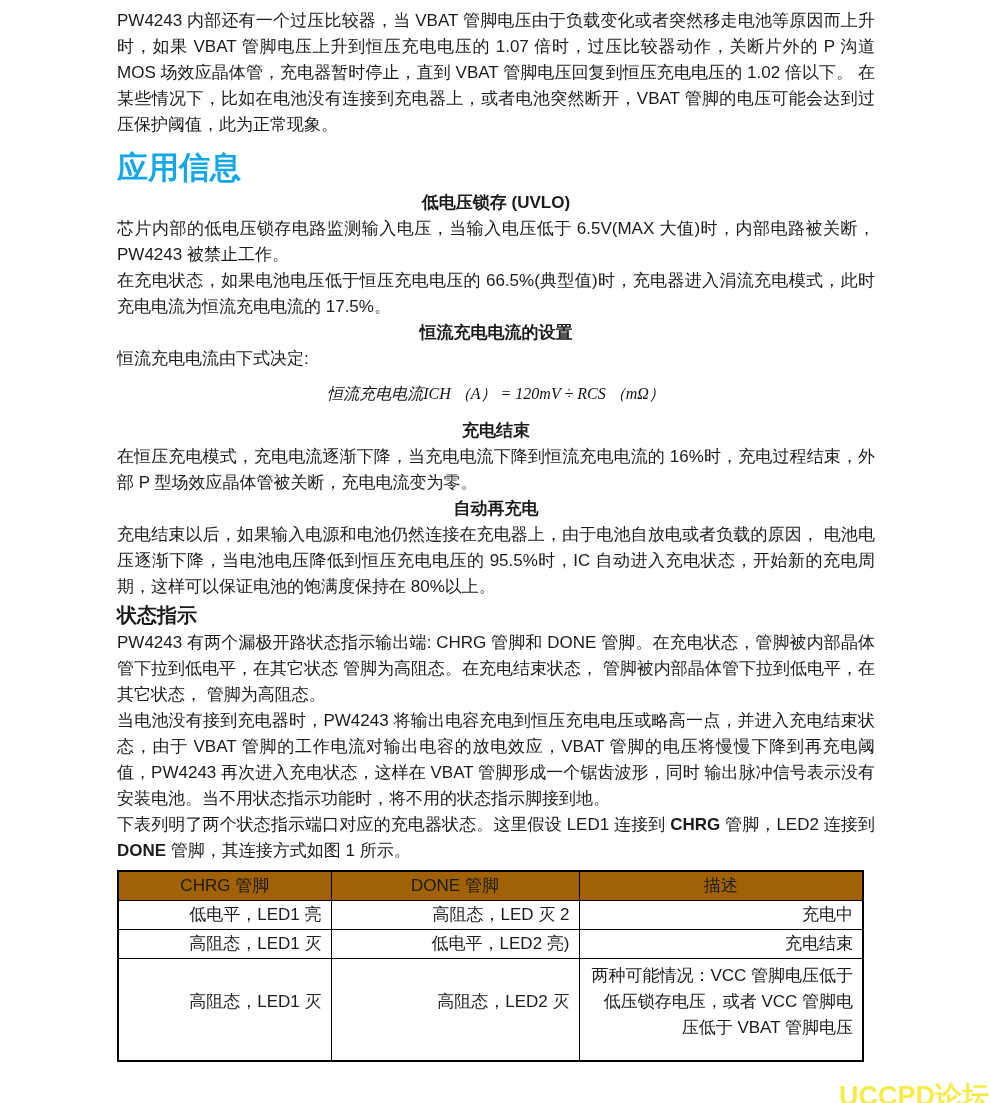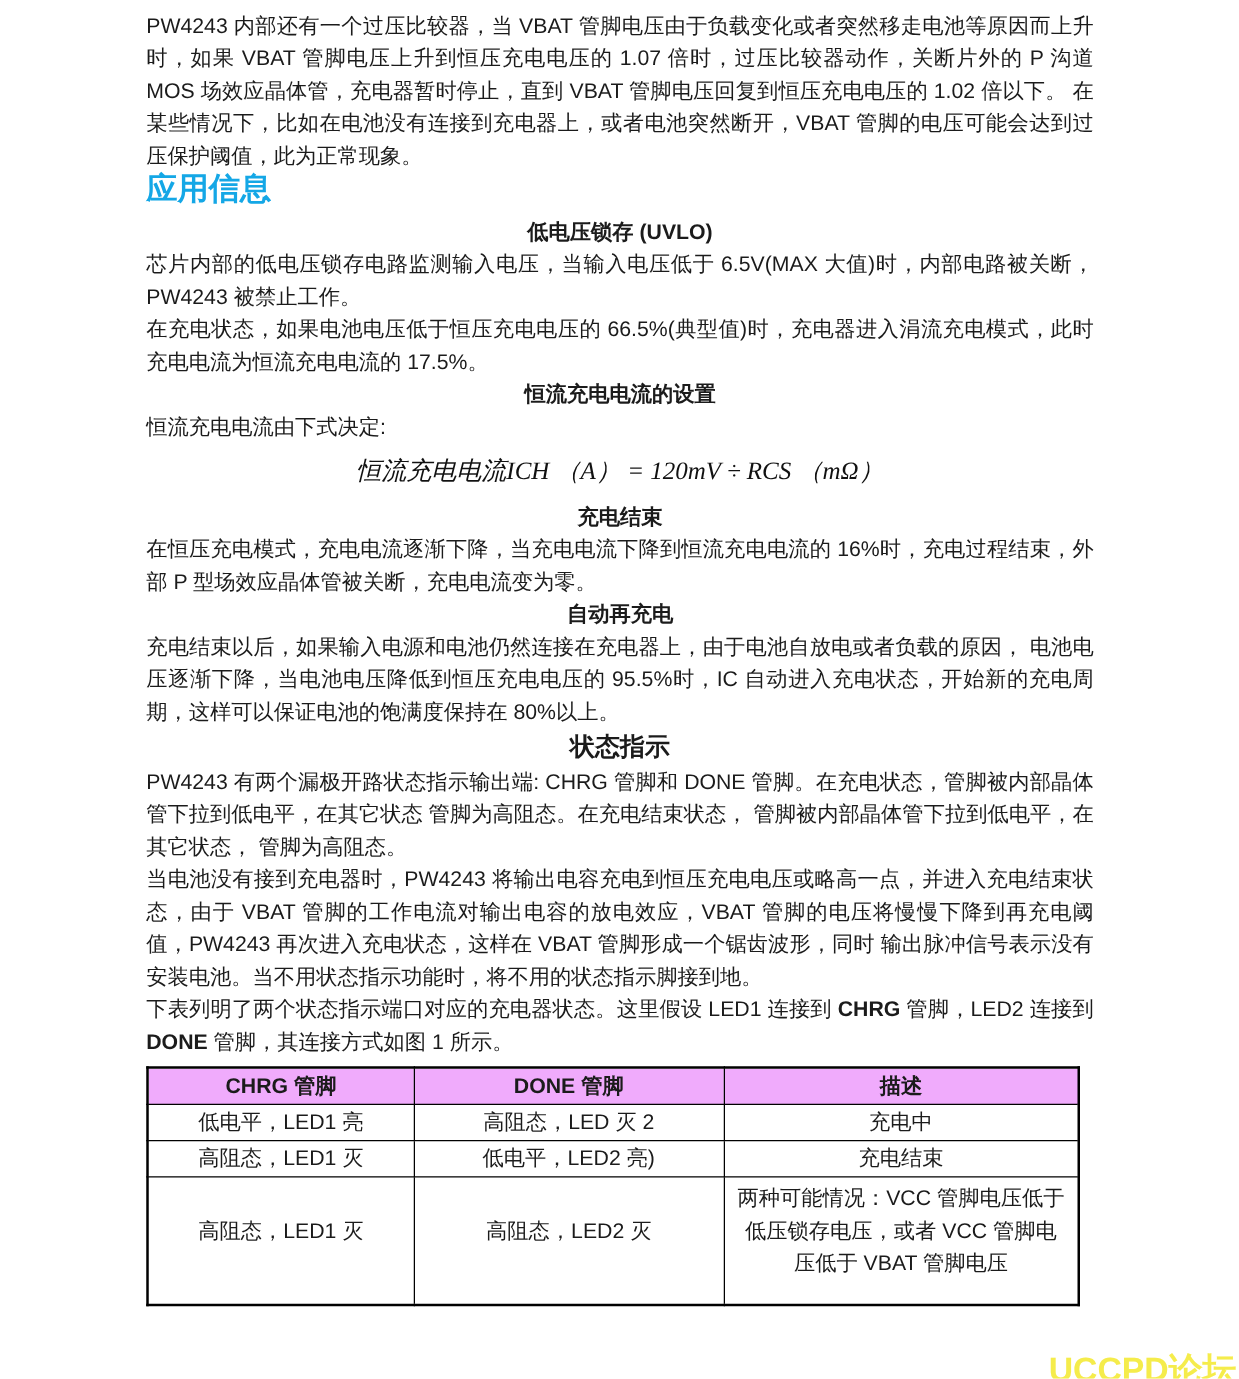--- a/index.html
+++ b/index.html
@@ -13,65 +13,65 @@
     padding: 8px 116px 0 117px;
     font-family: "Liberation Sans", "DejaVu Sans", sans-serif;
     font-size: 17px;
     line-height: 26px;
     color: #1b1b1b;
   }
   p { margin: 0; text-align: justify; }
   .body-text { text-align: justify; }
   .sub-heading { font-weight: 700; text-align: center; }
   .section-title {
-    margin: 0 0 9px 0;
-    font-size: 25px;
+    margin: 17px 0 9px 0;
+    font-size: 31px;
     line-height: 26px;
     font-weight: 700;
     color: #14a7e6;
   }
   .status-heading {
     font-family: "Liberation Serif", "DejaVu Serif", serif;
     font-size: 20px;
     line-height: 30px;
     font-weight: 700;
-    text-align: center;
+    text-align: left;
   }
   .formula {
     margin: 9px 0 11px 0;
     text-align: center;
     font-family: "Liberation Serif", "DejaVu Serif", serif;
     font-style: italic;
-    font-size: 20px;
+    font-size: 16px;
     line-height: 26px;
     color: #111111;
   }
   .bold-inline { font-weight: 700; }
   table.status-table {
     border-collapse: collapse;
     table-layout: fixed;
     width: 745px;
     margin-top: 6px;
     border: 2px solid #000000;
   }
   table.status-table th, table.status-table td {
     border: 1px solid #000000;
     font-size: 17px;
     padding: 1px 9px;
     overflow: hidden;
   }
   table.status-table th {
-    background: #f0abfc;
-    font-weight: 700;
+    background: #a16207;
+    font-weight: 400;
     text-align: center;
     height: 28px;
     line-height: 26px;
   }
   table.status-table td {
-    text-align: center;
+    text-align: right;
     height: 28px;
     line-height: 26px;
     vertical-align: middle;
   }
   table.status-table tr.tall-row td { line-height: 26px; padding-top: 4px; padding-bottom: 19px; }
   .watermark {
     position: absolute;
     right: 2px;
     bottom: -6px;
     font-size: 27px;

